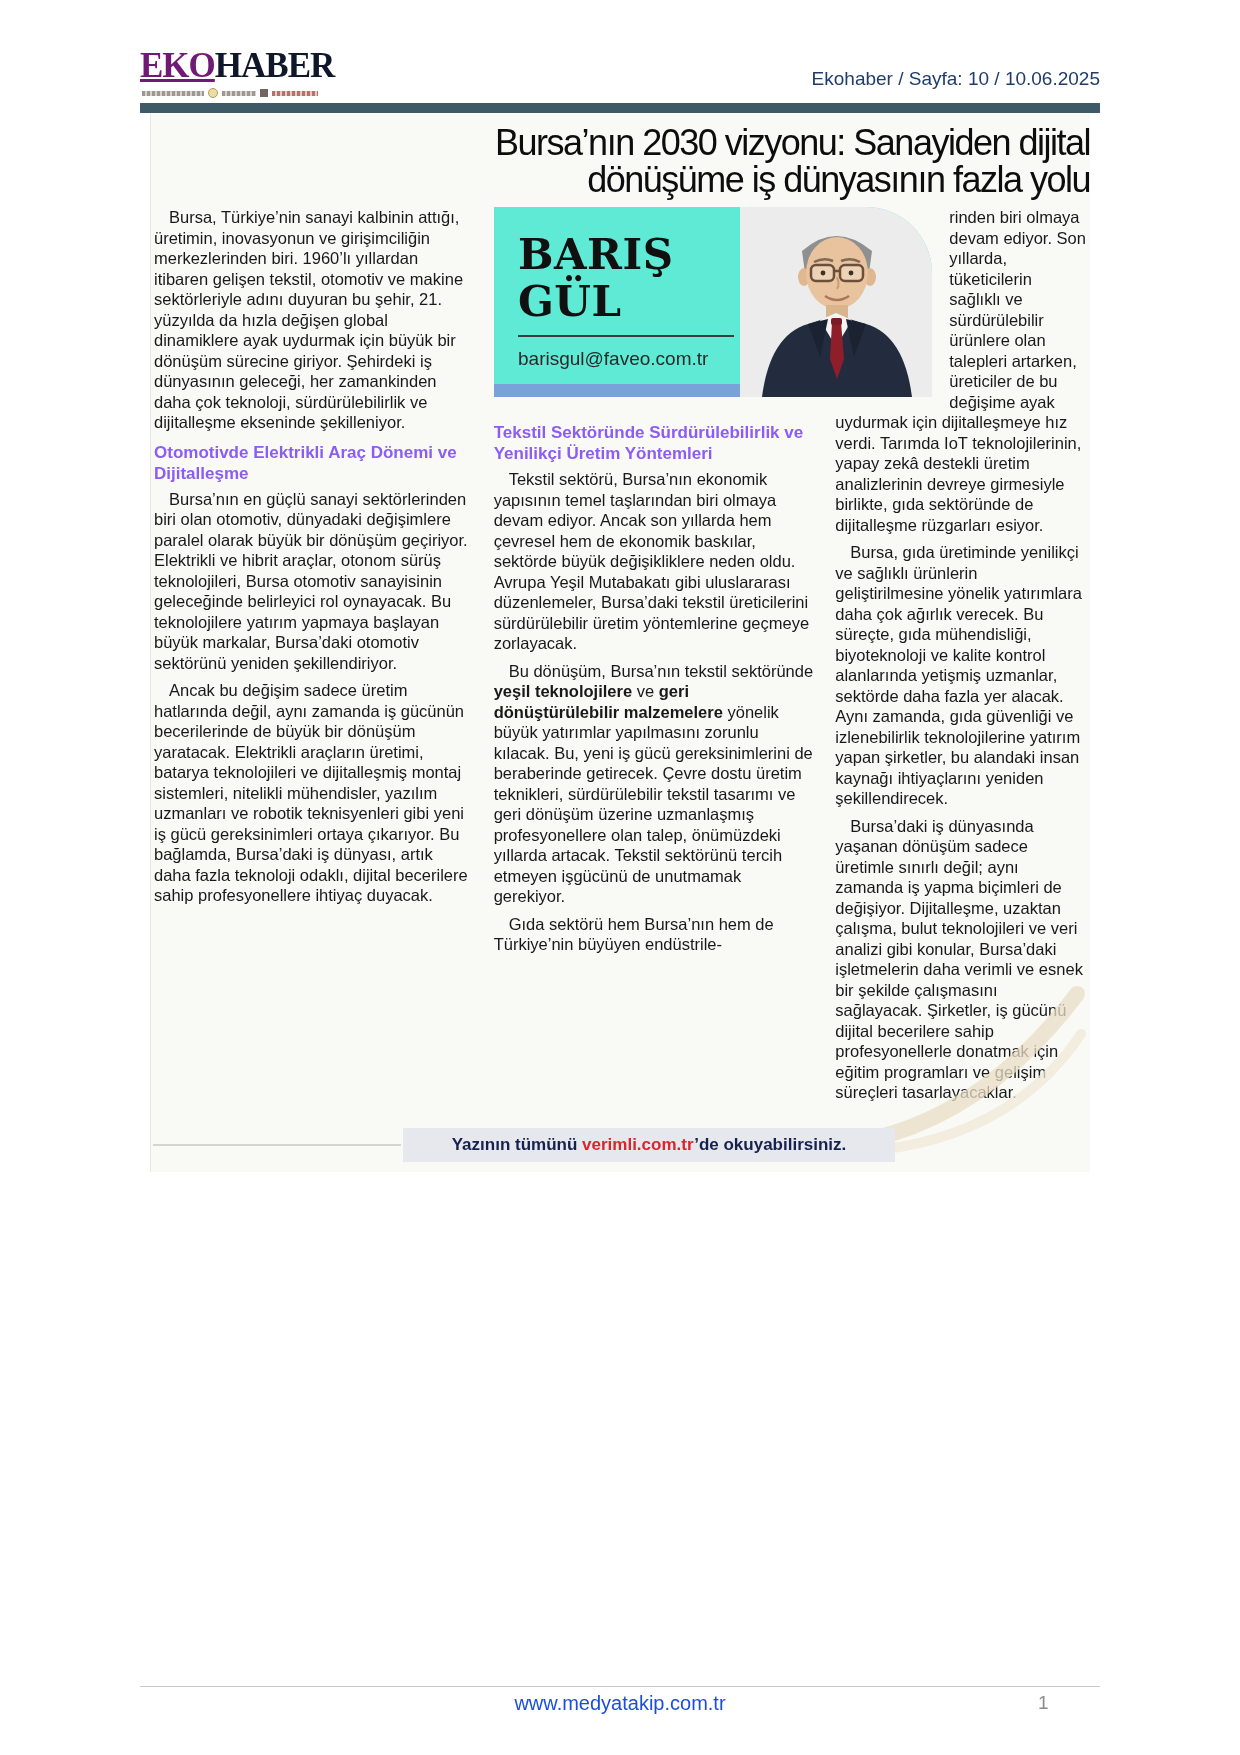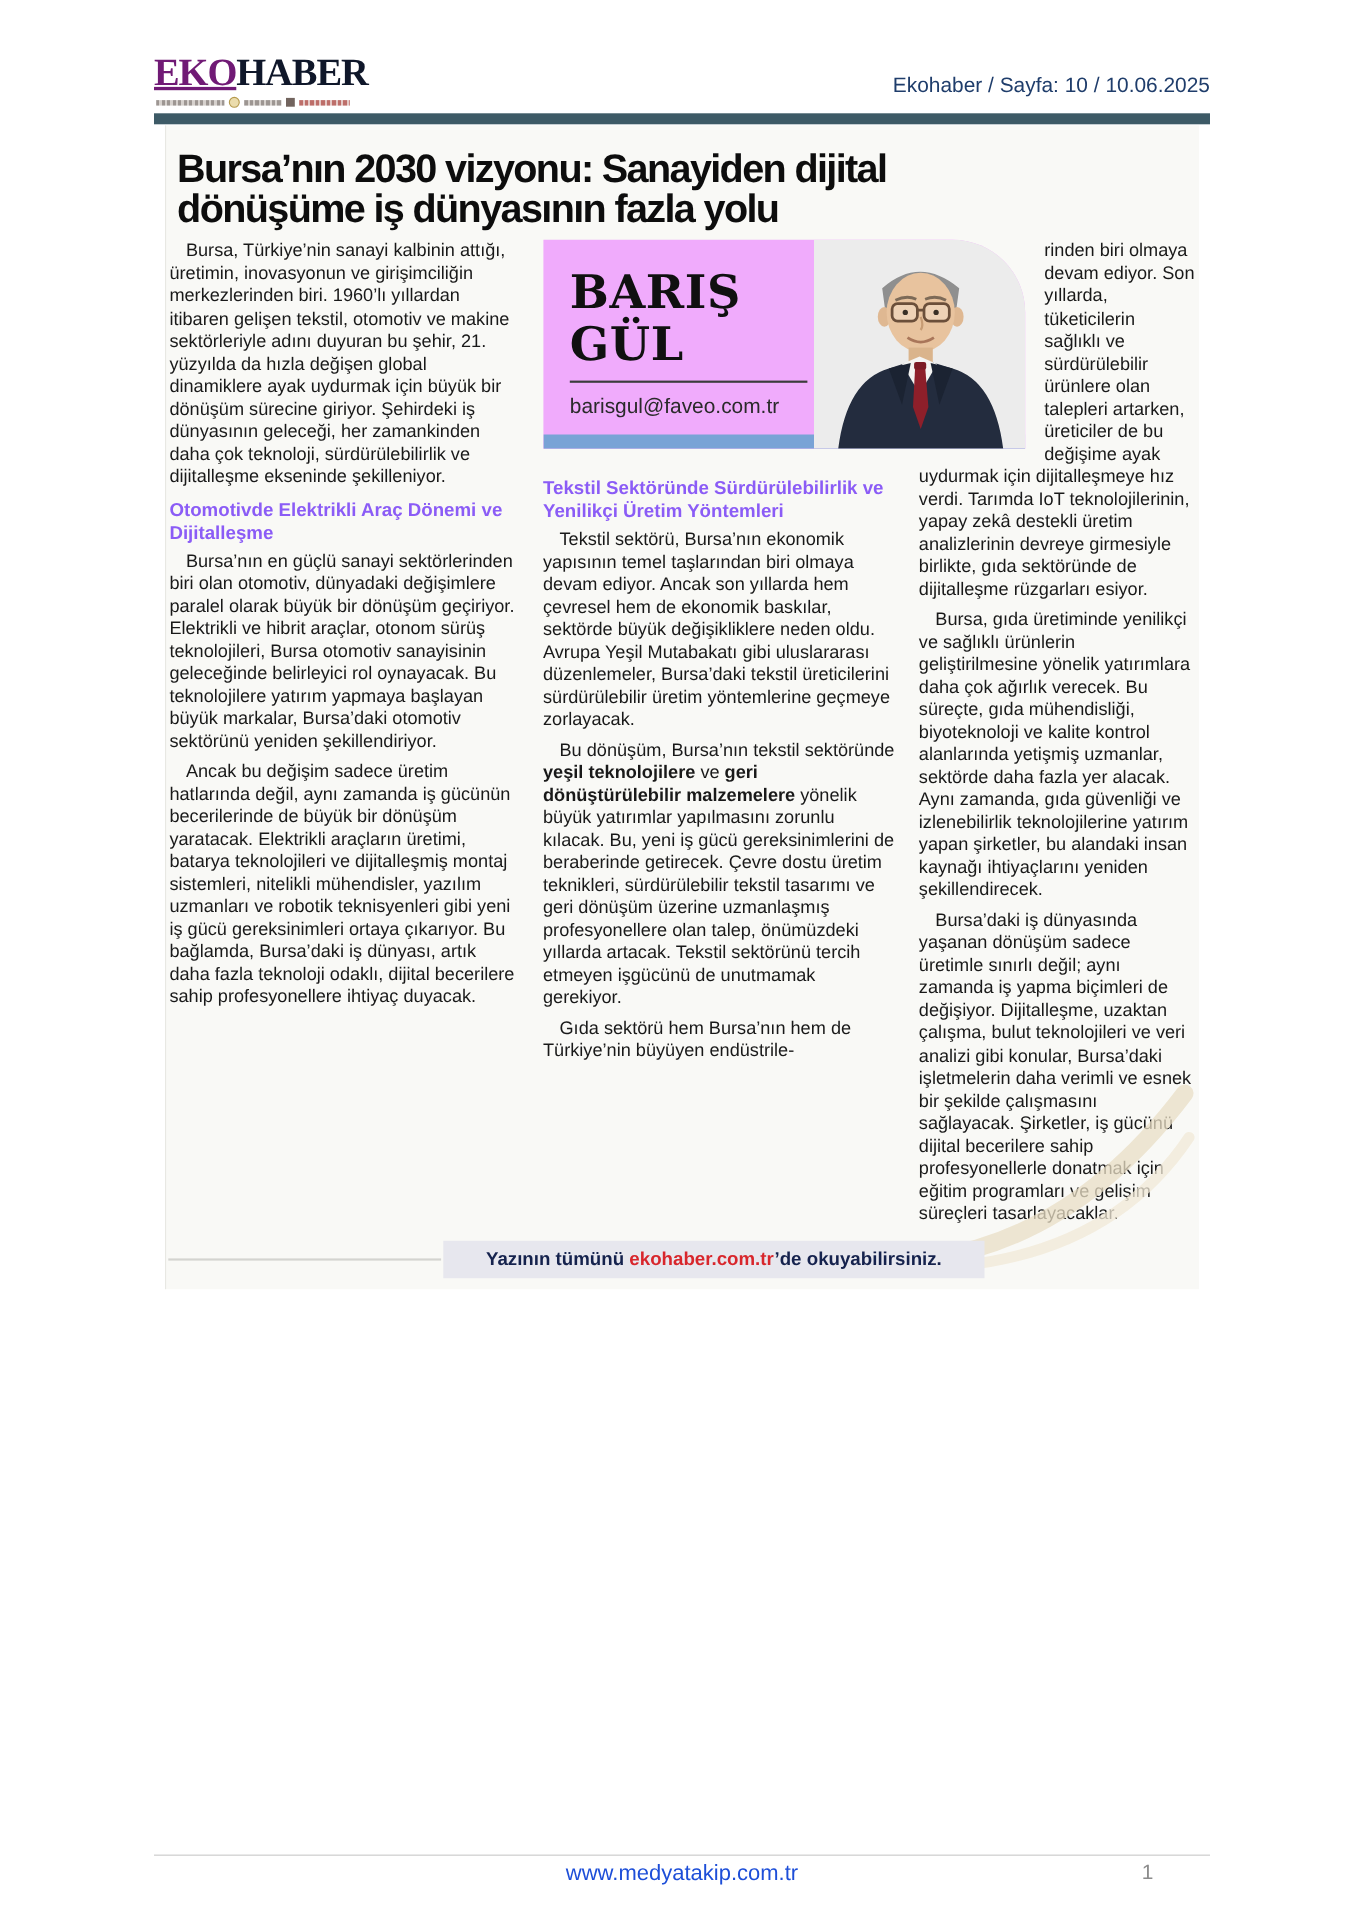--- a/index.html
+++ b/index.html
@@ -16,34 +16,34 @@
   .tag-strip.red{background:repeating-linear-gradient(90deg,#b2554f 0 3px,#e0c0bd 3px 5px);}
   .tag-circle{width:10px;height:10px;border-radius:50%;background:#e8d79e;border:1px solid #a8882e;box-sizing:border-box;}
   .tag-square{width:8px;height:8px;background:#5a4a42;}
   .header-meta{position:absolute;left:600px;top:68px;width:500px;text-align:right;
                font-size:19px;color:#1f3d6b;}
   .teal-bar{position:absolute;left:140px;top:103px;width:960px;height:10px;background:#3d5a66;}
 
   
   .article{position:absolute;left:150px;top:114px;width:940px;height:1058px;
            background:#f9f9f6;border-left:1px solid #e8e8e3;box-sizing:border-box;}
-  .title{margin:10px;padding-top:10px;text-align:left;font-size:36px;line-height:37px;
-         font-weight:bold;color:#0d0d0d;letter-spacing:-1.5px;}
+  .title{margin:0;padding-top:10px;text-align:right;font-size:36px;line-height:37px;
+         font-weight:normal;color:#0d0d0d;letter-spacing:-1.5px;}
 
   .cols{position:relative;display:flex;gap:22px;padding:0 3px;margin-top:9px;}
   .col{font-size:16.5px;line-height:20.5px;text-align:left;}
   .col1{width:318px;}
   .col2{width:320px;padding-top:206px;box-sizing:content-box;}
   .col3{width:252px;}
   .col p{margin:0 0 7px 0;text-indent:15px;}
   .col p.cont{text-indent:0;}
   .col h2{font-size:17px;line-height:21px;margin:9px 0 5px 0;color:#8b5cf6;font-weight:bold;}
 
   
-  .authorbox{position:absolute;left:343px;top:0;width:438px;height:190px;background:#f0abfc;
+  .authorbox{position:absolute;left:343px;top:0;width:438px;height:190px;background:#5eead4;
              border-top-right-radius:66px;overflow:hidden;}
   .a-name{position:absolute;left:24px;top:24px;font-family:"DejaVu Serif", serif;
           font-weight:bold;font-size:42px;line-height:47px;color:#101010;letter-spacing:.5px;}
   .a-rule{position:absolute;left:24px;top:128px;width:216px;height:2px;background:#3c3c3c;}
   .a-email{position:absolute;left:24px;top:141px;font-size:19px;color:#2a2a2a;}
   .a-bar{position:absolute;left:0;bottom:0;width:100%;height:13px;background:#79a3d6;}
   .a-photo{position:absolute;right:0;top:0;width:192px;height:190px;}
 
   
   .wrap-spacer{float:left;width:106px;height:198px;margin-right:8px;}
@@ -147,20 +147,20 @@
         </svg>
       </div>
     </div>
 
     <svg class="swoosh" viewBox="0 0 252 190" xmlns="http://www.w3.org/2000/svg">
       <path d="M8,172 Q140,152 238,22" stroke="#eadfc6" stroke-width="16" fill="none" stroke-linecap="round"></path>
       <path d="M40,178 Q175,162 242,62" stroke="#f2ead8" stroke-width="10" fill="none" stroke-linecap="round"></path>
     </svg>
 
     <div class="banner-leftline"></div>
-    <div class="banner"><span>Yazının tümünü </span><span class="banner-link">ekohaber.com.tr</span><span>’de okuyabilirsiniz.</span></div>
+    <div class="banner"><span>Yazının tümünü </span><span class="banner-link">verimli.com.tr</span><span>’de okuyabilirsiniz.</span></div>
   </section>
 
   <div class="footer-line"></div>
   <div class="footer-url">www.medyatakip.com.tr</div>
   <div class="footer-page">1</div>
 
 </div>
 
 </body></html>

